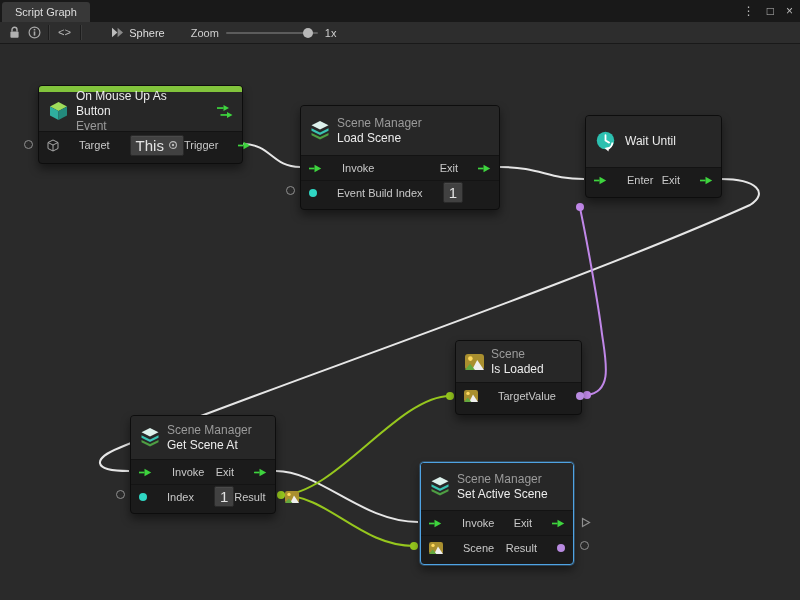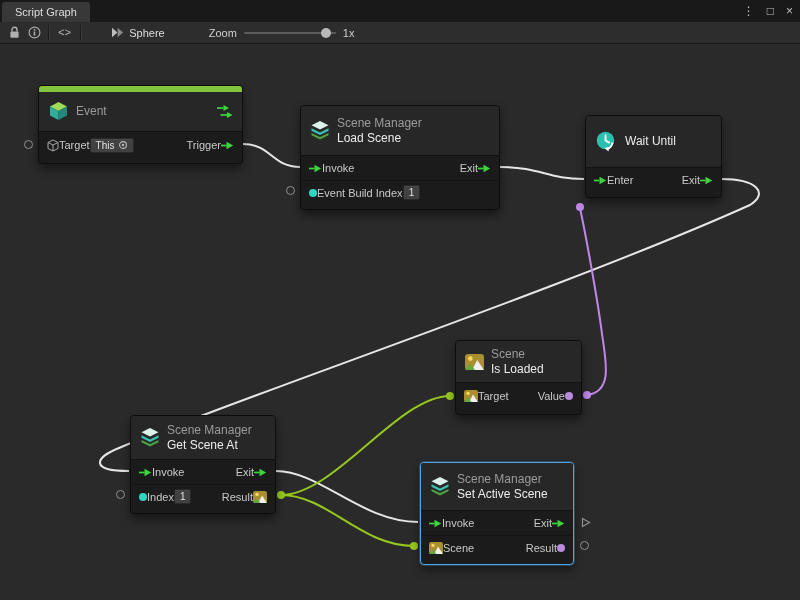--- a/index.html
+++ b/index.html
@@ -8,21 +8,21 @@
   
   .tabbar{height:22px;background:#191919;display:flex;align-items:flex-end;position:relative}
   .tab{height:20px;background:#383838;color:#dedede;font-size:11px;padding:0 13px;display:flex;align-items:center;border-radius:3px 3px 0 0;margin-left:2px}
   .winbtns{position:absolute;right:7px;top:0;height:22px;display:flex;align-items:center;gap:12px;color:#bdbdbd;font-size:12px}
   
   .toolbar{height:22px;background:#2d2d2d;border-bottom:1px solid #191919;display:flex;align-items:center;padding:0 4px;color:#cfcfcf;font-size:11px;white-space:nowrap}
   .sep{width:1px;height:15px;background:#1d1d1d;margin:0 4px;box-shadow:1px 0 0 #3c3c3c}
   .ticon{width:20px;height:18px;display:flex;align-items:center;justify-content:center}
   .code{font-family:"Liberation Mono","DejaVu Sans Mono",monospace;color:#b8b8b8;font-size:11px;padding:0 5px}
   .gtarget{display:flex;align-items:center;gap:5px;margin-left:26px;color:#dedede}
-  .zoomlabel{margin-left:44px;color:#cfcfcf}
+  .zoomlabel{margin-left:26px;color:#cfcfcf}
   .zoomtrack{width:92px;height:2px;background:#5c5c5c;border-radius:1px;position:relative;margin:0 7px}
   .zoomhandle{position:absolute;top:-4px;left:84%;width:10px;height:10px;border-radius:50%;background:#b8b8b8}
   .tbtns{margin-left:auto;display:flex;align-items:center}
   .tbtn{padding:3px 7px;border-radius:2px;color:#d2d2d2}
   .tbtn.active{background:#515151;color:#fff}
   .tbtn.disabled{color:#7a7a7a}
   .caret{display:inline-block;width:0;height:0;border-left:3px solid transparent;border-right:3px solid transparent;border-top:4px solid currentColor;margin-left:4px;vertical-align:middle;opacity:.9}
   
   .canvas{position:relative;width:800px;height:556px;background:#2a2a2a;overflow:hidden}
   .wires{position:absolute;left:0;top:0}
@@ -32,25 +32,25 @@
   .acc{height:6px;background:#82c43c;border-radius:3px 3px 0 0}
   .nhead{display:flex;align-items:center;gap:7px;padding:0 9px;background:#272727;border-bottom:1px solid #131313;border-radius:3px 3px 0 0}
   .acc + .nhead{border-radius:0}
   .h40{height:40px}.h42{height:42px}.h44{height:44px}.h48{height:48px}.h50{height:50px}.h52{height:52px}
   .ntitle{font-size:12px;color:#ececec;line-height:1.25}
   .ncat{font-size:12px;color:#9b9b9b;line-height:1.25}
   .spacer{flex:1}
   .nbody{padding-bottom:5px}
   .prow{display:flex;align-items:center;justify-content:space-between;height:24px;padding:0 8px}
   .prow + .prow{border-top:1px solid #141414}
-  .pl,.pr{display:flex;align-items:center;gap:0}
+  .pl,.pr{display:flex;align-items:center;gap:20px}
   .dot{width:8px;height:8px;border-radius:50%}
   .dot.teal{background:#2fd6c3}
   .dot.purple{background:#b88ae0}
-  .valbox{background:#414141;border:1px solid #292929;border-radius:2px;padding:1px 5px;display:flex;align-items:center;gap:4px;color:#e2e2e2;font-size:10px;box-shadow:inset 0 1px 0 rgba(255,255,255,.05)}
+  .valbox{background:#414141;border:1px solid #292929;border-radius:2px;padding:1px 5px;display:flex;align-items:center;gap:4px;color:#e2e2e2;font-size:15px;box-shadow:inset 0 1px 0 rgba(255,255,255,.05)}
   .ghost{position:absolute;width:9px;height:9px;border:1px solid #8f8f8f;border-radius:50%}
   .ghost-tri{position:absolute}
   svg{display:block}
 </style>
 </head>
 <body>
 
 <div class="tabbar">
   <div class="tab">
     <span>Script Graph</span>
@@ -116,20 +116,21 @@
     <div class="acc"></div>
     <div class="nhead h40">
       <span>
         <svg width="21" height="21" viewBox="0 0 21 21">
             <path d="M10.5 1 19 5.5 10.5 10 2 5.5Z" fill="#9fdc5a"></path>
             <path d="M2 5.5 10.5 10v9L2 14.5Z" fill="#2fae9e"></path>
             <path d="M19 5.5 10.5 10v9L19 14.5Z" fill="#23897c"></path>
           </svg>
       </span>
       <div>
+        <div class="ntitle">On Mouse Up As Button</div>
         <div class="ncat">Event</div>
       </div>
       <span class="spacer"></span>
       <span>
         <svg width="16" height="13" viewBox="0 0 16 13">
             <g fill="#3ed43e">
               <rect x="0" y="2.2" width="6.5" height="1.7"></rect>
               <path d="M6.5 0 12 3 6.5 6Z"></path>
               <rect x="3.5" y="9.1" width="6.5" height="1.7"></rect>
               <path d="M10 6.9 15.5 9.9 10 12.9Z"></path>

